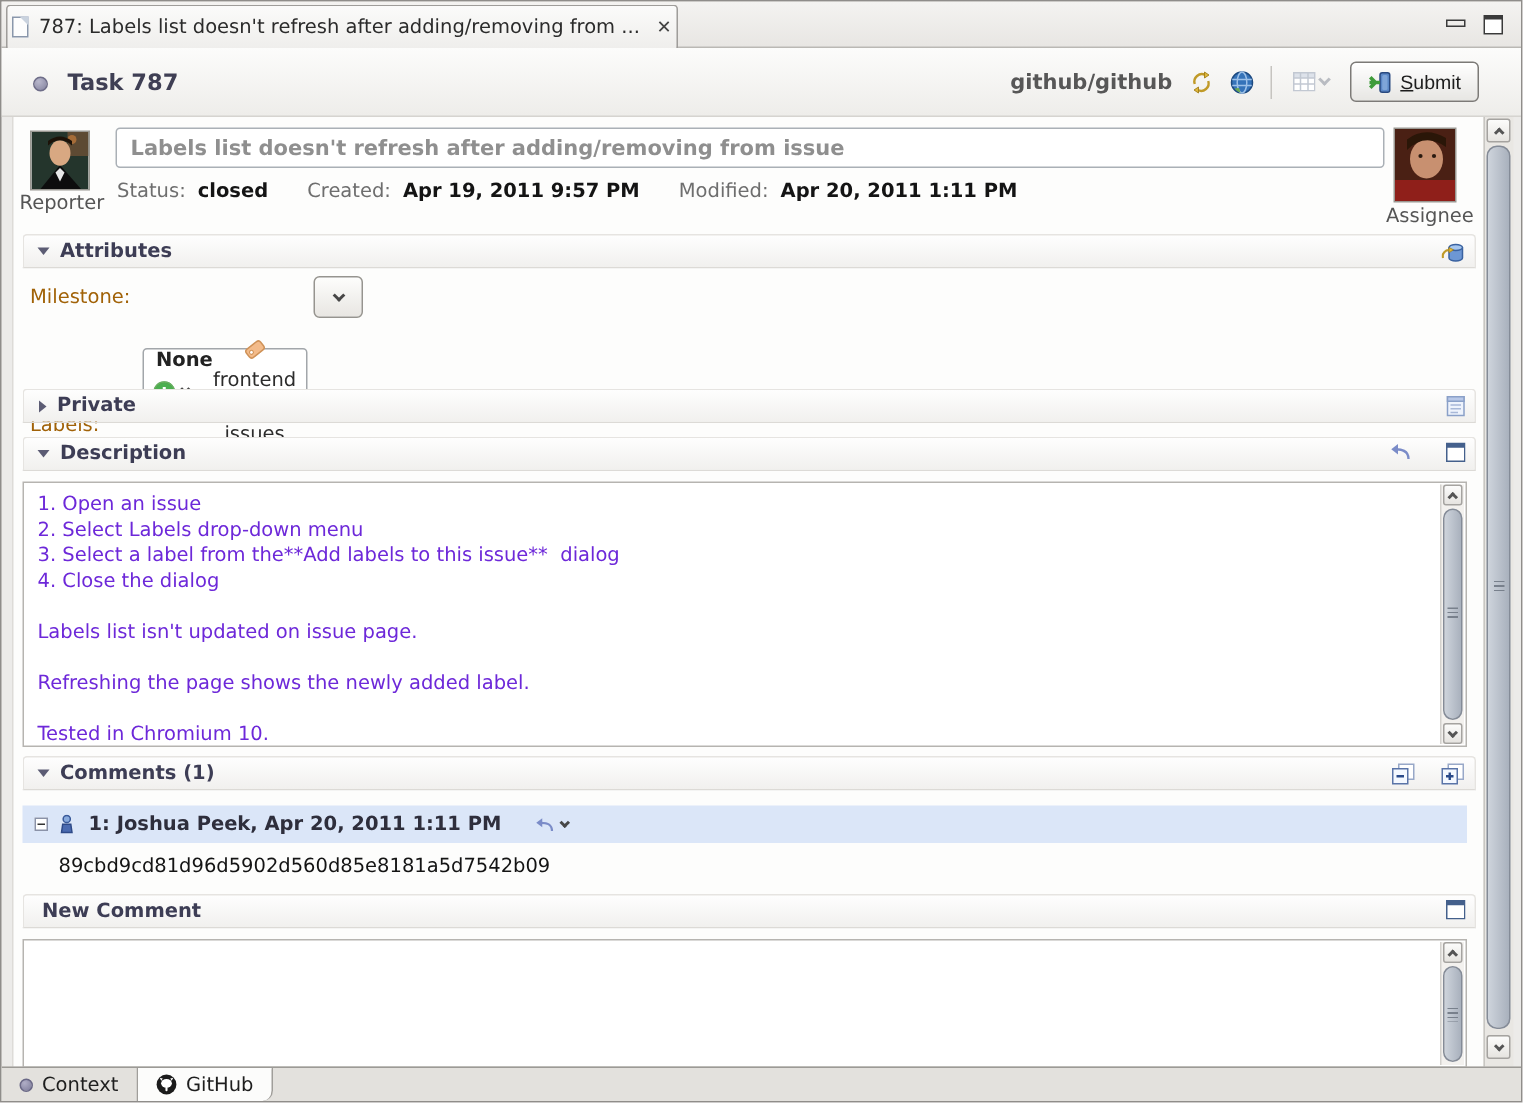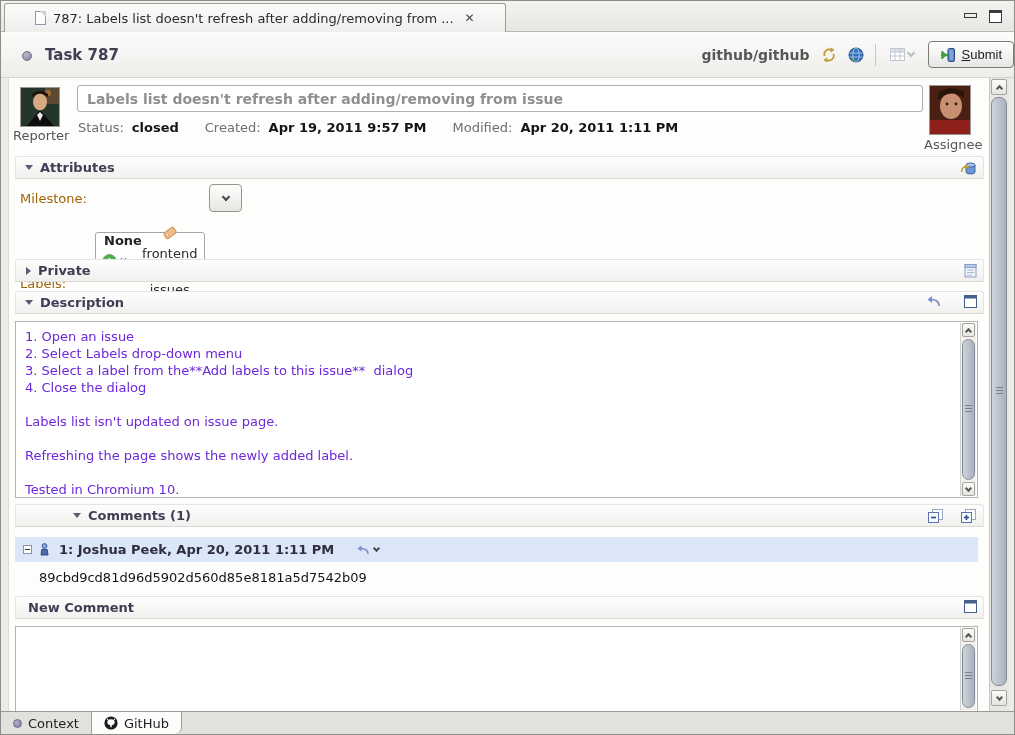--- a/index.html
+++ b/index.html
@@ -6,38 +6,38 @@
   html,body { background:#d8d6d2; font-family:"DejaVu Sans", sans-serif; }
   #window {
     position:relative; width:1015px; height:735px; margin:0 auto;
     background:#ecebe9; border:1px solid #8f8d8a; overflow:hidden;
     font-size:13px; color:#1a1a1a;
   }
   
   #tabbar { position:absolute; left:0; top:0; width:100%; height:31px;
     background:linear-gradient(#f4f3f1,#e8e6e3); border-bottom:1px solid #bab8b4; }
   .editor-tab { position:absolute; left:3px; top:2px; height:29px; display:flex; align-items:center;
-    gap:7px; padding:0 30px; background:linear-gradient(#fbfbfa,#efeeec);
+    gap:7px; padding:0 3px; background:linear-gradient(#fbfbfa,#efeeec);
     border:1px solid #9f9d9a; border-bottom:none; border-radius:3px 3px 0 0; }
   .doc-icon { width:11px; height:14px; background:#fdfdfd; border:1px solid #8a97ab; position:relative; }
   .doc-icon::after { content:""; position:absolute; right:-1px; top:-1px; border:3px solid #c9d2de;
     border-left-color:transparent; border-bottom-color:transparent; }
   .tab-title { font-size:13px; color:#2b2b2b; white-space:nowrap; }
   .tab-close { font-size:12px; color:#444; margin-left:4px; cursor:pointer; }
   .win-btns { position:absolute; right:12px; top:9px; display:flex; gap:12px; align-items:center; }
   .min-icon { width:13px; height:5px; border:1px solid #3a3a3a; margin-top:-2px; }
   .max-icon { width:13px; height:13px; border:1px solid #3a3a3a; border-top:3px solid #3a3a3a; background:#fff; }
 
   
   #hdr { position:absolute; left:0; top:31px; width:100%; height:46px;
     background:linear-gradient(#fcfcfb,#eeedea); border-bottom:1px solid #d6d4d0; }
   .task-circle { position:absolute; left:21px; top:19px; width:10px; height:10px; border-radius:50%;
     background:radial-gradient(circle at 35% 30%, #b9b8cc, #83829e); border:1px solid #6e6d88; }
   .hdr-title { position:absolute; left:44px; top:14px; font-size:15px; font-weight:bold; color:#3f3f54; }
-  .hdr-right { position:absolute; right:0; top:0; height:100%; display:flex; align-items:center; gap:11px; }
+  .hdr-right { position:absolute; right:28px; top:0; height:100%; display:flex; align-items:center; gap:11px; }
   .repo-name { font-weight:bold; font-size:14px; color:#575757; }
   .v-sep { width:1px; height:22px; background:#c6c4c0; }
   .grid-btn { display:flex; align-items:center; gap:3px; padding:2px 3px; }
   .chev { width:6px; height:6px; border-right:2px solid #474747; border-bottom:2px solid #474747;
     transform:rotate(45deg); margin-top:-3px; }
   .chev.dis { border-color:#b9bcc2; }
   .submit-btn { display:flex; align-items:center; gap:6px; height:27px; padding:0 11px;
     background:linear-gradient(#ffffff,#e7e6e3); border:1px solid #7c7a77; border-radius:4px;
     box-shadow:inset 0 1px 0 #fff; font-size:13px; color:#1d1d1d; cursor:pointer; }
   .mnemonic::first-letter { text-decoration:underline; }
@@ -334,21 +334,21 @@
           </span>
         <span class="sb-thumb" style="top:16px; bottom:16px;">
             <span class="grips"></span>
           </span>
         <span class="sb-btn" style="bottom:0;">
             <span class="c-dn"></span>
           </span>
       </div>
     </div>
 
-    <div class="sect" style="top:426px;padding-left:48px;">
+    <div class="sect" style="top:426px;">
       <span class="tw-open"></span>
       <span class="title">Comments (1)</span>
       <span class="sect-icons">
         <span style="margin-right:6px;">
           <svg width="17" height="16" viewBox="0 0 17 16">
             <rect x="5.5" y="1.5" width="10" height="10" fill="#fff" stroke="#98a8c8"></rect>
             <rect x="1.5" y="4.5" width="10" height="10" fill="#f4f8ff" stroke="#5a74a8"></rect>
             <path d="M4 9.5 h5" stroke="#2a4a8a" stroke-width="1.6"></path>
           </svg>
         </span>

